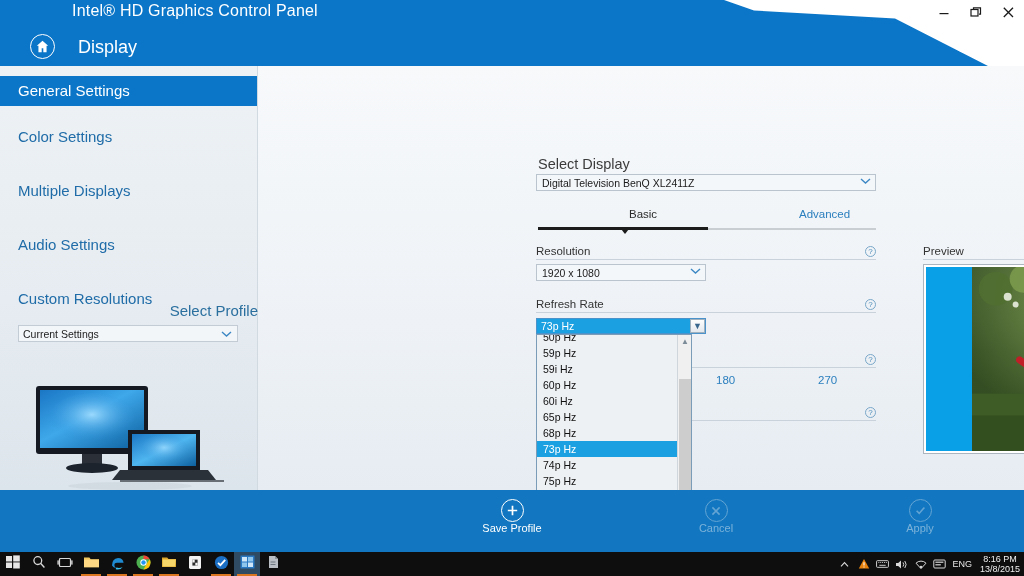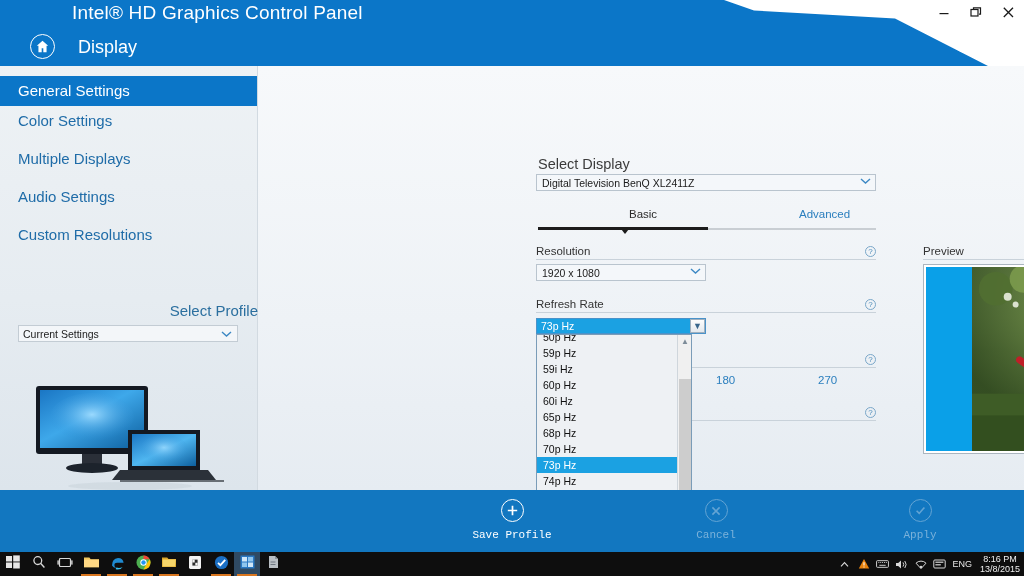--- a/index.html
+++ b/index.html
@@ -18,21 +18,21 @@
     overflow: hidden;
   }
   .tb-swoosh {
     position: absolute; right: 0; top: 0; width: 300px; height: 66px;
     background: #ffffff;
     clip-path: polygon(100% 0, 100% 100%, 88% 100%, 57% 28%, 10% 16%, 0 0);
     opacity: 1;
   }
   .app-title {
     position: absolute; left: 72px; top: 2px;
-    font-size: 19px; color: #ffffff; font-weight: 400;
+    font-size: 16px; color: #ffffff; font-weight: 400;
     letter-spacing: .2px;
     white-space: nowrap;
   }
   .home-btn {
     position: absolute; left: 30px; top: 34px;
     width: 25px; height: 25px; border-radius: 50%;
     border: 1.6px solid #ffffff;
     display: flex; align-items: center; justify-content: center;
     cursor: pointer;
   }
@@ -76,21 +76,21 @@
     cursor: pointer;
   }
   .nav-item + .nav-item { margin-top: 0; }
   .nav-item.selected {
     background: #0b76c8; color: #ffffff;
   }
   .nav-list { padding-top: 10px; }
   .nav-item:not(.selected) { margin-top: 8px; }
   .nav-list .nav-item { margin-bottom: 0; }
   .nav-list > .nav-item { height: 30px; }
-  .nav-list { display: flex; flex-direction: column; gap: 0; }
+  .nav-list { display: flex; flex-direction: column; gap: 16px; }
 
   .profile-block {
     position: absolute; left: 0; top: 236px; width: 258px;
   }
   .profile-label {
     font-size: 15px; color: #2b6f9f; padding-left: 18px; text-align: right;
   }
   .profile-select {
     margin: 6px 20px 0 18px;
     height: 17px;
@@ -216,23 +216,22 @@
   .pv-left { left: 0; }
   .pv-photo { position: absolute; left: 46px; top: 0; right: 46px; height: 100%; overflow: hidden; }
 
   
   .footer {
     position: absolute; left: 0; top: 490px; width: 1024px; height: 62px;
     background: #1277c0;
   }
   .foot-btn {
     position: absolute; top: 9px; width: 120px;
-    display: flex; flex-direction: column; align-items: center; gap: 7px;
+    display: flex; flex-direction: column; align-items: center; 
     cursor: pointer;
-    font-family: Liberation Mono, monospace;
   }
   .foot-ic {
     width: 23px; height: 23px; border-radius: 50%;
     border: 1.6px solid #ffffff;
     display: flex; align-items: center; justify-content: center;
     color: #ffffff; font-size: 13px; line-height: 1;
   }
   .foot-lbl { font-size: 11px; color: #ffffff; }
   .foot-btn.disabled .foot-ic { border-color: #63a4d4; color: #63a4d4; }
   .foot-btn.disabled .foot-lbl { color: #7bb2da; }
@@ -430,21 +429,20 @@
 
     <div class="rr-list">
       <div class="rr-items">
         <div class="rr-item">50p Hz</div>
         <div class="rr-item">59p Hz</div>
         <div class="rr-item">59i Hz</div>
         <div class="rr-item">60p Hz</div>
         <div class="rr-item">60i Hz</div>
         <div class="rr-item">65p Hz</div>
         <div class="rr-item">68p Hz</div>
-        <div class="rr-item">70p Hz</div>
         <div class="rr-item sel">73p Hz</div>
         <div class="rr-item">74p Hz</div>
         <div class="rr-item">75p Hz</div>
         <div class="rr-item">120i Hz</div>
       </div>
       <div class="rr-scroll">
         <div class="rr-arrow up">▲</div>
         <div class="rr-thumb"></div>
         <div class="rr-arrow down">▼</div>
       </div>

